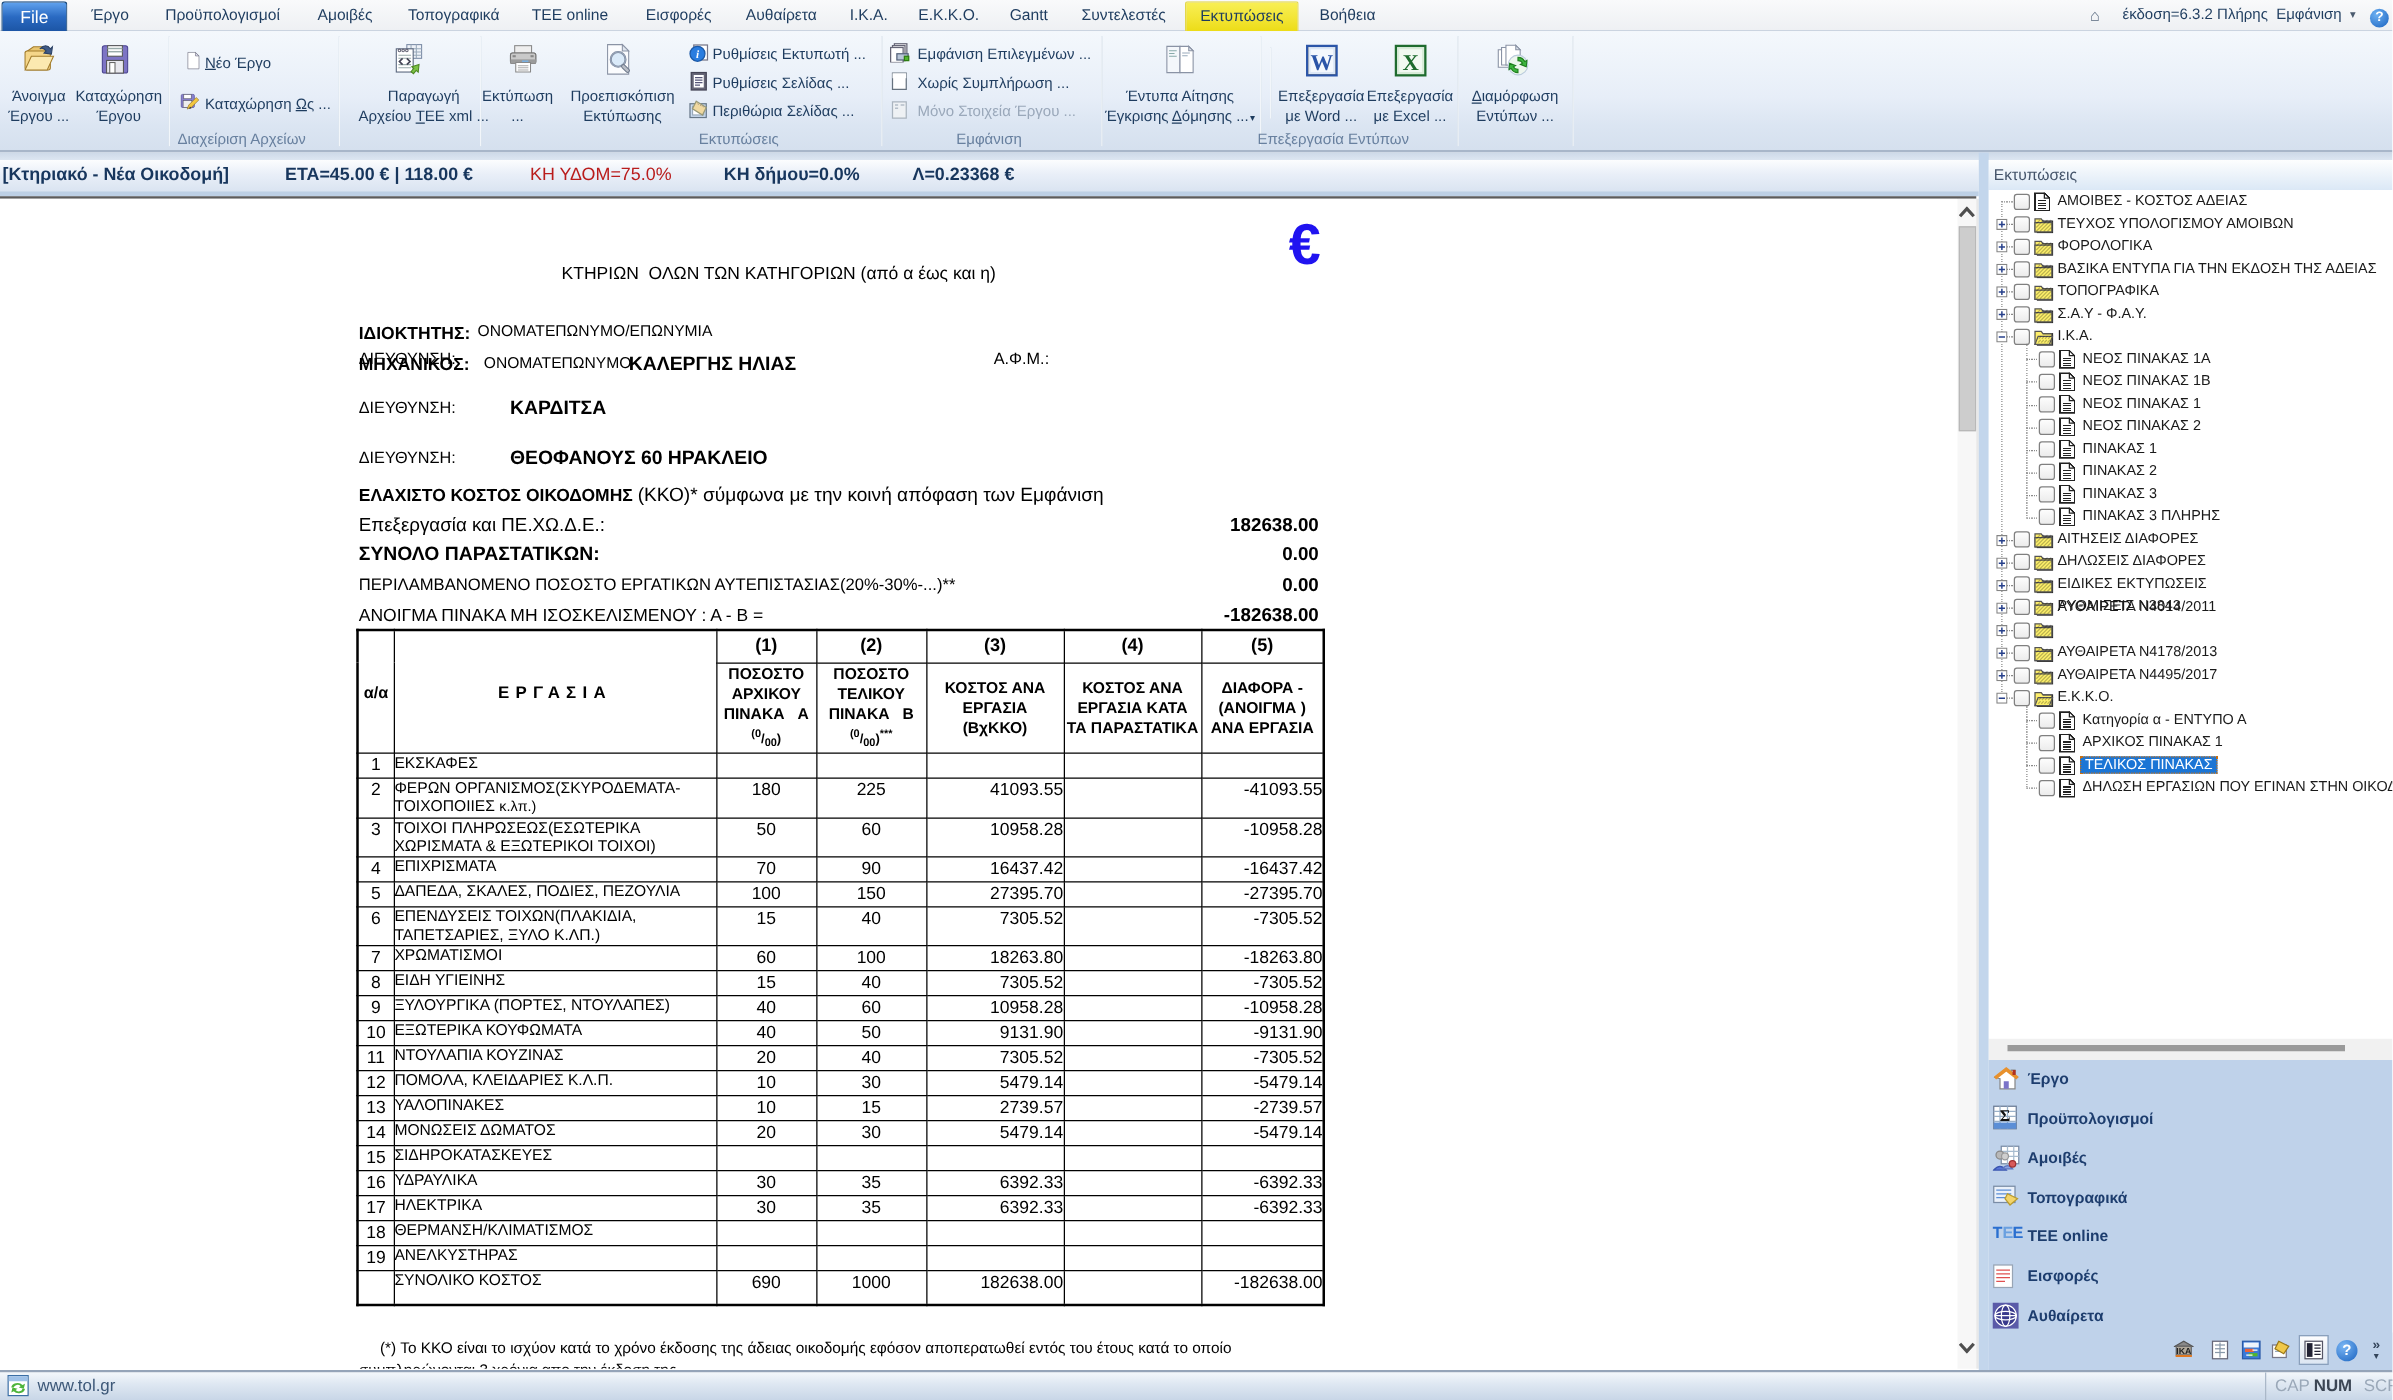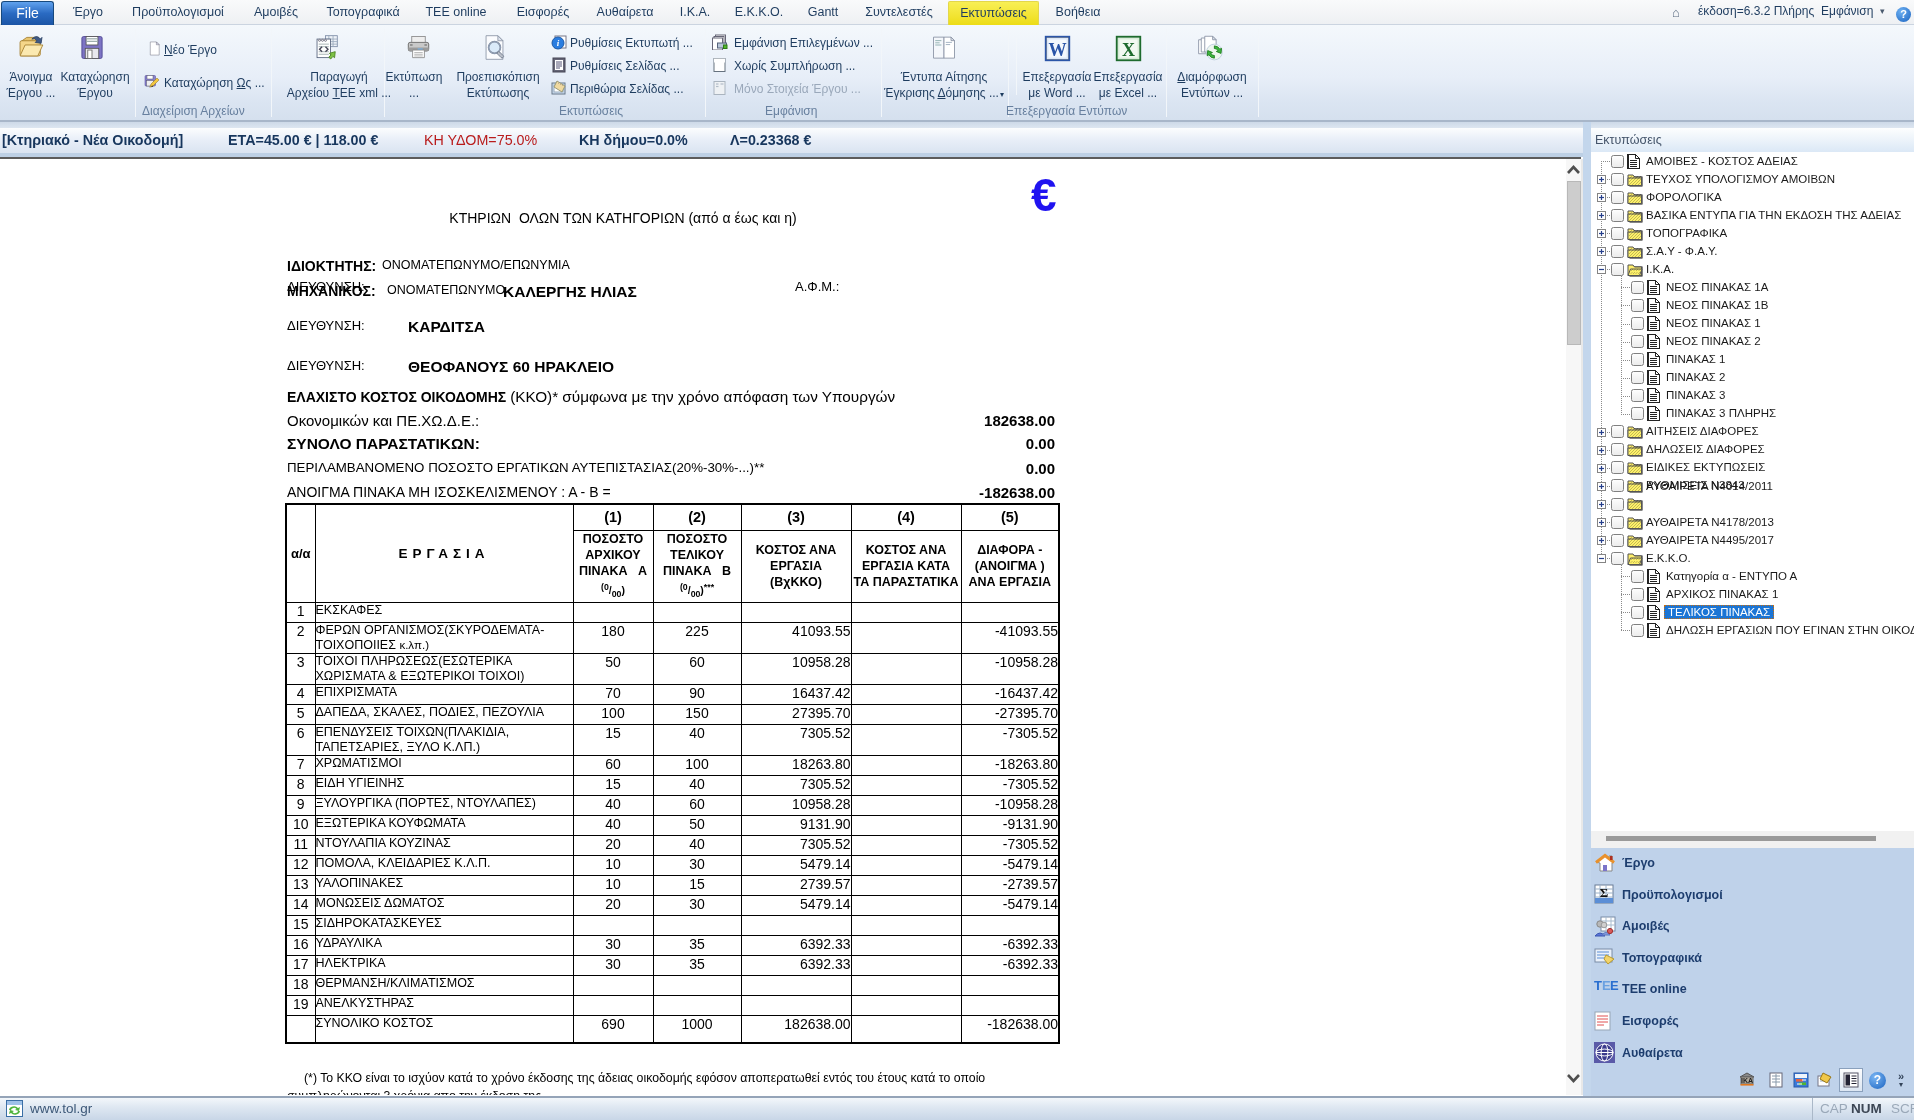--- a/index.html
+++ b/index.html
@@ -248,24 +248,24 @@
     </div>
 <div class="a" style="top:159px;left:0;width:1566px;height:18px">
       <span class="a" style="left:287px;top:0;font-weight:normal;font-size:13px;white-space:nowrap">ΔΙΕΥΘΥΝΣΗ:</span>
       <span class="a" style="left:408px;top:0;font-weight:bold;font-size:15.5px;white-space:nowrap">ΚΑΡΔΙΤΣΑ</span>
     </div>
 <div class="a" style="top:199px;left:0;width:1566px;height:18px">
       <span class="a" style="left:287px;top:0;font-weight:normal;font-size:13px;white-space:nowrap">ΔΙΕΥΘΥΝΣΗ:</span>
       <span class="a" style="left:408px;top:0;font-weight:bold;font-size:15.5px;white-space:nowrap">ΘΕΟΦΑΝΟΥΣ 60 ΗΡΑΚΛΕΙΟ</span>
     </div>
 <div class="a" style="top:229px;left:0;width:1566px;height:18px">
-      <span class="a" style="left:287px;top:0;font-weight:normal;font-size:14px;white-space:nowrap"><b>ΕΛΑΧΙΣΤΟ ΚΟΣΤΟΣ ΟΙΚΟΔΟΜΗΣ</b> <span style="font-size:15.3px">(ΚΚΟ)* σύμφωνα με την χρόνο απόφαση των Υπουργών</span></span>
+      <span class="a" style="left:287px;top:0;font-weight:normal;font-size:14px;white-space:nowrap"><b>ΕΛΑΧΙΣΤΟ ΚΟΣΤΟΣ ΟΙΚΟΔΟΜΗΣ</b> <span style="font-size:15.3px">(ΚΚΟ)* σύμφωνα με την κοινή απόφαση των Εμφάνιση</span></span>
     </div>
 <div class="a" style="top:253px;left:0;width:1566px;height:18px">
-      <span class="a" style="left:287px;top:0;font-weight:normal;font-size:15px;white-space:nowrap">Οκονομικών και ΠΕ.ΧΩ.Δ.Ε.:</span>
+      <span class="a" style="left:287px;top:0;font-weight:normal;font-size:15px;white-space:nowrap">Επεξεργασία και ΠΕ.ΧΩ.Δ.Ε.:</span>
       <span class="a" style="left:915px;top:0;width:140px;text-align:right;font-weight:bold;font-size:15px">182638.00</span>
     </div>
 <div class="a" style="top:276px;left:0;width:1566px;height:18px">
       <span class="a" style="left:287px;top:0;font-weight:bold;font-size:15.5px;white-space:nowrap">ΣΥΝΟΛΟ ΠΑΡΑΣΤΑΤΙΚΩΝ:</span>
       <span class="a" style="left:915px;top:0;width:140px;text-align:right;font-weight:bold;font-size:15px">0.00</span>
     </div>
 <div class="a" style="top:301px;left:0;width:1566px;height:18px">
       <span class="a" style="left:287px;top:0;font-weight:normal;font-size:13.3px;white-space:nowrap">ΠΕΡΙΛΑΜΒΑΝΟΜΕΝΟ ΠΟΣΟΣΤΟ ΕΡΓΑΤΙΚΩΝ ΑΥΤΕΠΙΣΤΑΣΙΑΣ(20%-30%-...)**</span>
       <span class="a" style="left:915px;top:0;width:140px;text-align:right;font-weight:bold;font-size:15px">0.00</span>
     </div>

